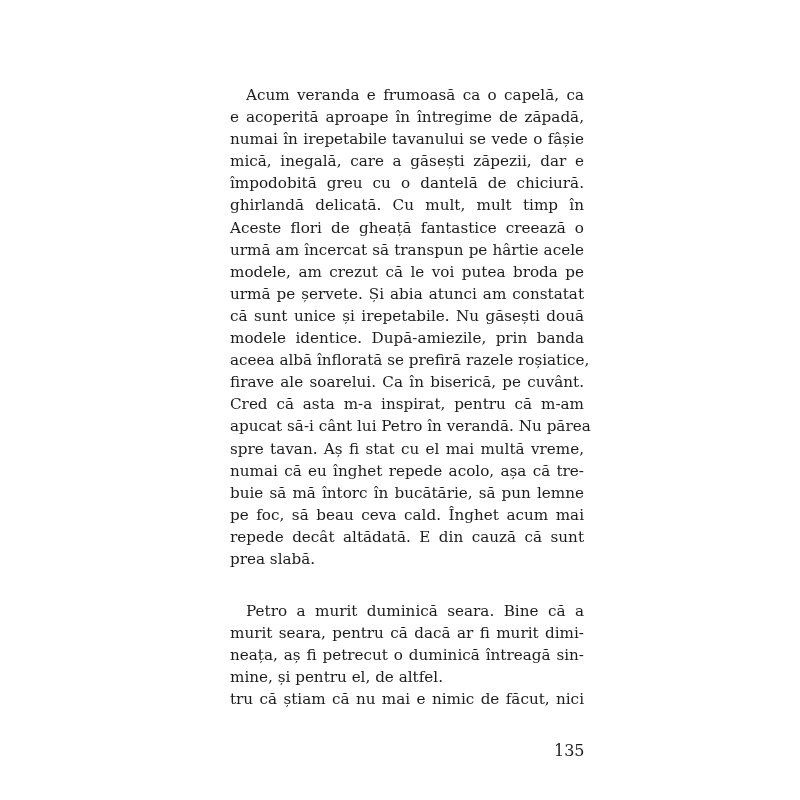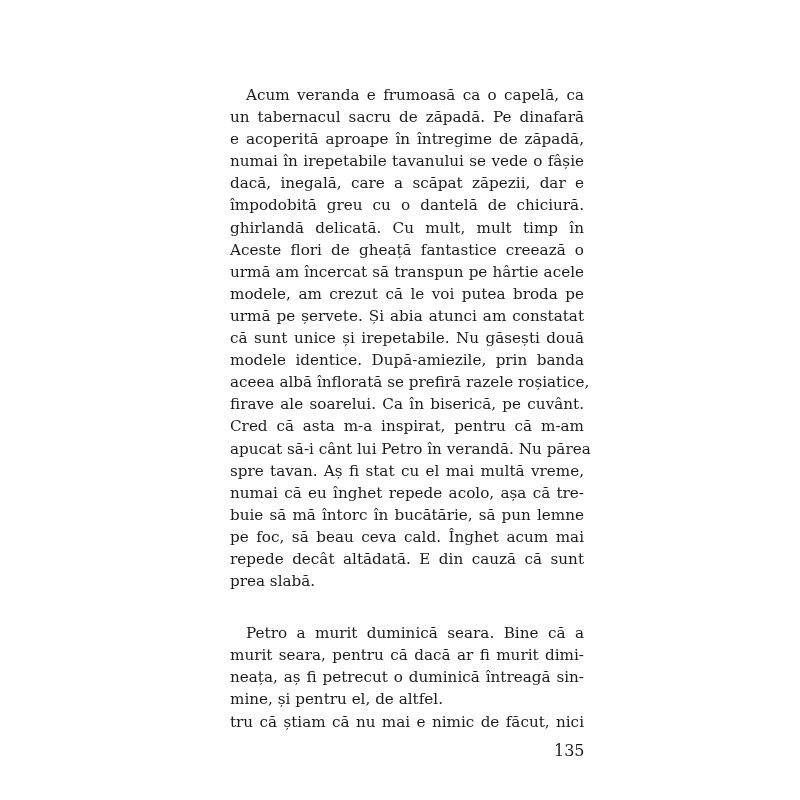--- a/index.html
+++ b/index.html
@@ -14,24 +14,23 @@
   .pnum { position:absolute; left:554px; top:741px; width:30px; text-align:right;
     font-family:"DejaVu Serif", "Liberation Serif", serif; font-size:16px; color:#1c1c1c; }
 </style>
 </head>
 <body>
 
 <div class="page">
   <div class="text">
     <div>
       <span class="line first">Acum veranda e frumoasă ca o capelă, ca</span>
-      <span class="line">un tabernacul sacru de zăpadă. Pe dinafară</span>
       <span class="line">e acoperită aproape în întregime de zăpadă,</span>
       <span class="line">numai în irepetabile tavanului se vede o fâșie</span>
-      <span class="line">dacă, inegală, care a scăpat zăpezii, dar e</span>
+      <span class="line">mică, inegală, care a găsești zăpezii, dar e</span>
       <span class="line">împodobită greu cu o dantelă de chiciură.</span>
       <span class="line">ghirlandă delicată. Cu mult, mult timp în</span>
       <span class="line">Aceste flori de gheață fantastice creează o</span>
       <span class="line">urmă am încercat să transpun pe hârtie acele</span>
       <span class="line">modele, am crezut că le voi putea broda pe</span>
       <span class="line">urmă pe șervete. Și abia atunci am constatat</span>
       <span class="line">că sunt unice și irepetabile. Nu găsești două</span>
       <span class="line">modele identice. După-amiezile, prin banda</span>
       <span class="line">aceea albă înflorată se prefiră razele roșiatice,</span>
       <span class="line">firave ale soarelui. Ca în biserică, pe cuvânt.</span>

